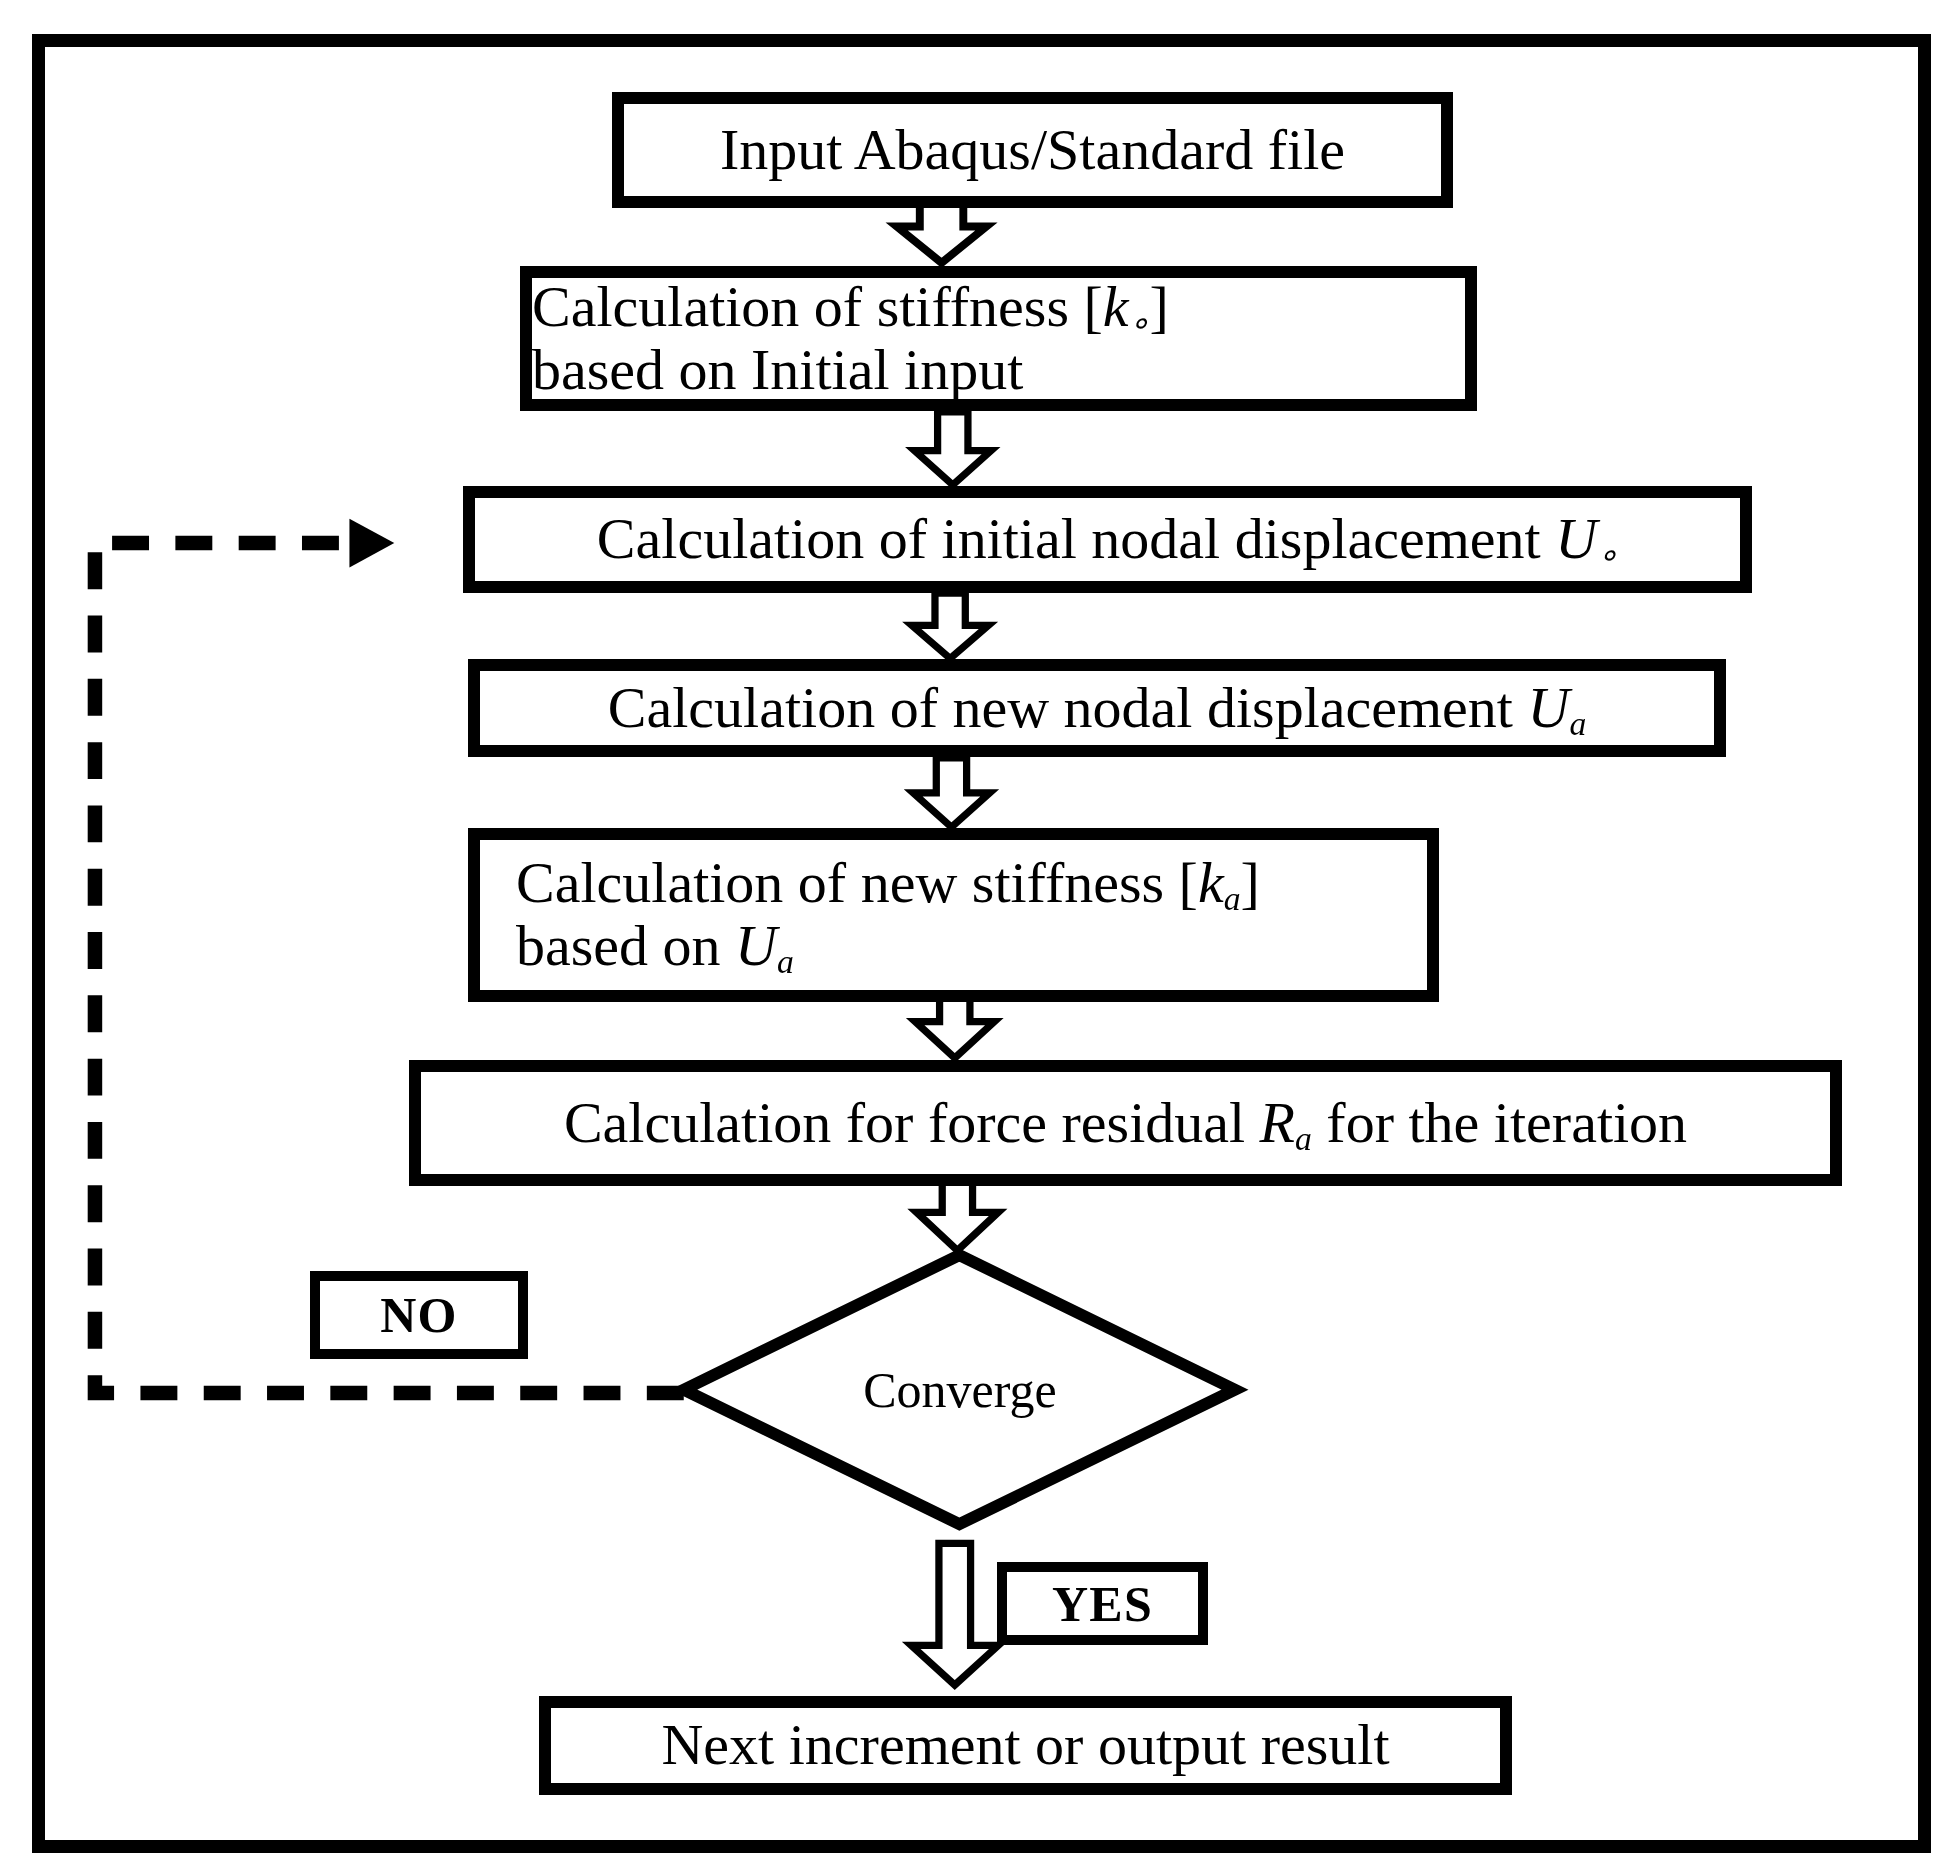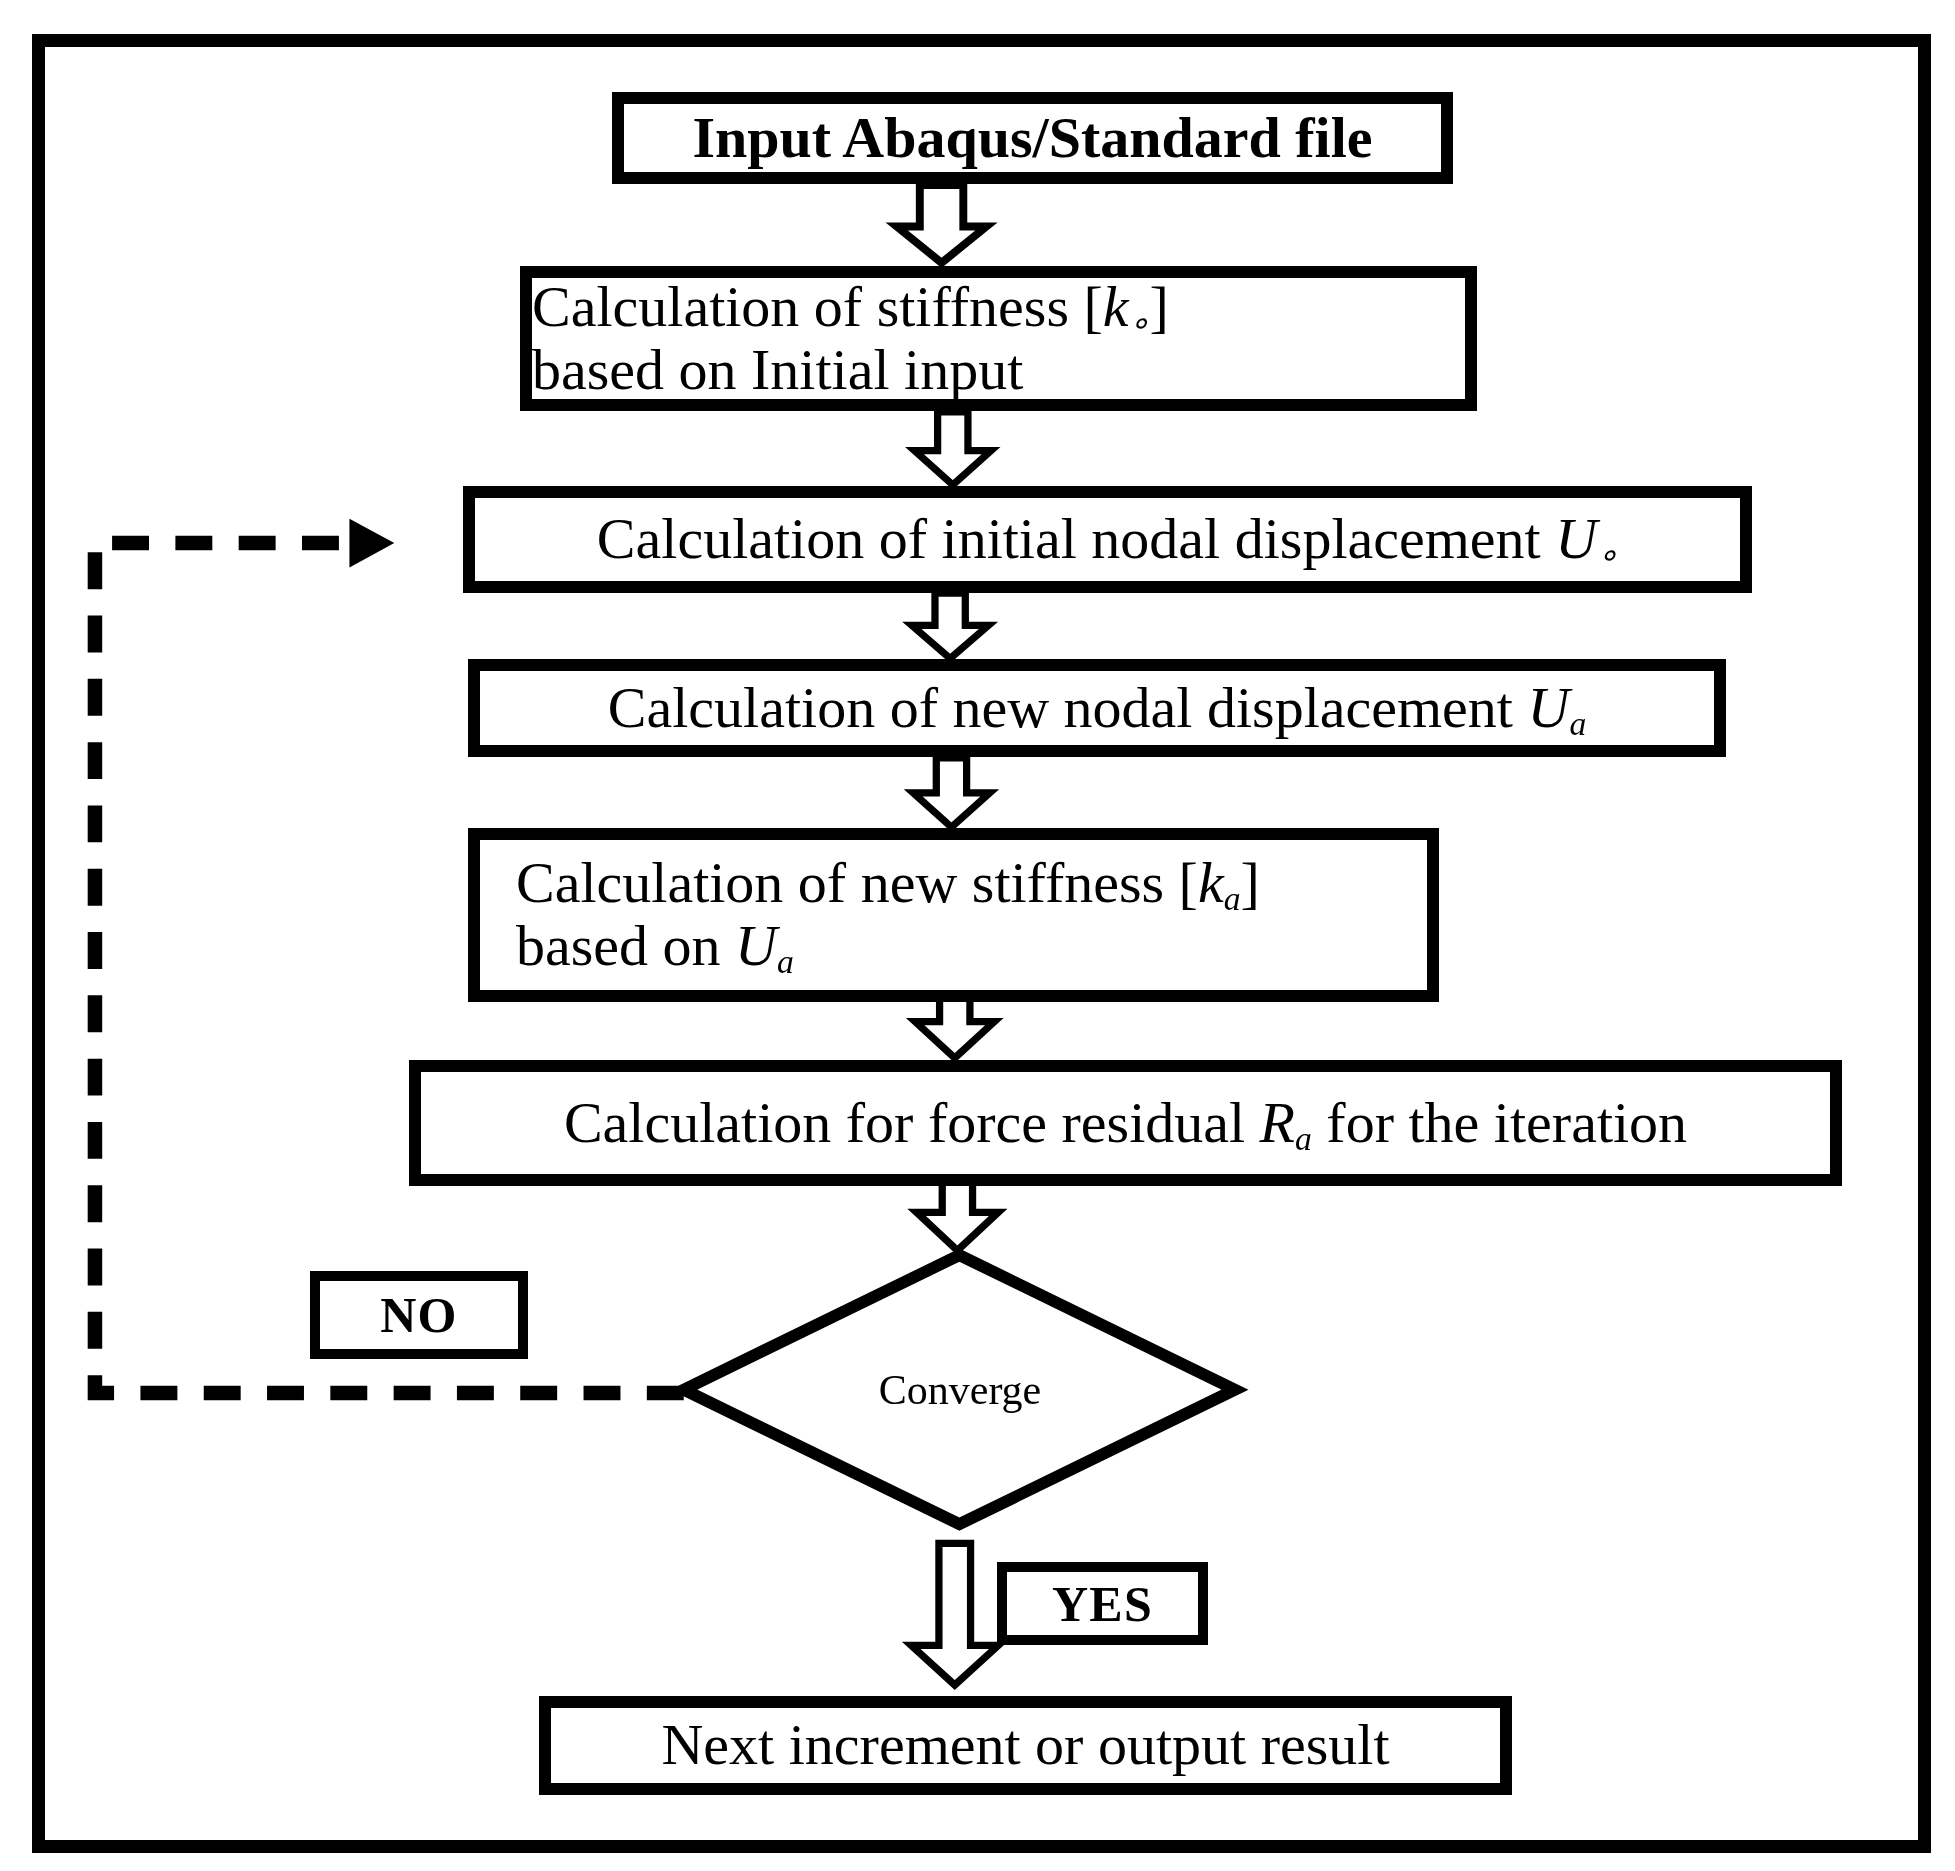--- a/index.html
+++ b/index.html
@@ -71,26 +71,26 @@
   }
   .diamond-label {
     position: absolute;
     left: 762px;
     top: 1350px;
     width: 396px;
     height: 79px;
     display: flex;
     align-items: center;
     justify-content: center;
-    font-size: 42px;
+    font-size: 50px;
     background: transparent;
     white-space: nowrap;
   }
   
-  .n-input   { left:  612px; top:  92px; width: 841px; height: 92px; font-weight: bold; }
+  .n-input   { left:  612px; top:  92px; width: 841px; height: 116px; }
   .n-k0      { left:  520px; top:  266px; width: 957px; height: 145px; }
   .n-u0      { left:  463px; top:  486px; width: 1289px; height: 107px; }
   .n-ua      { left:  468px; top: 659px; width: 1258px; height: 98px; }
   .n-ka      { left:  468px; top: 828px; width: 971px; height: 174px; padding-left: 36px; }
   .n-res     { left:  409px; top: 1060px; width: 1433px; height: 126px; }
   .n-out     { left:  539px; top: 1696px; width: 973px; height: 99px; }
   .t-no      { left:  310px; top: 1271px; width:  218px; height: 88px; }
   .t-yes     { left: 997px; top: 1562px; width:  211px; height: 83px; }
 </style>
 </head>

